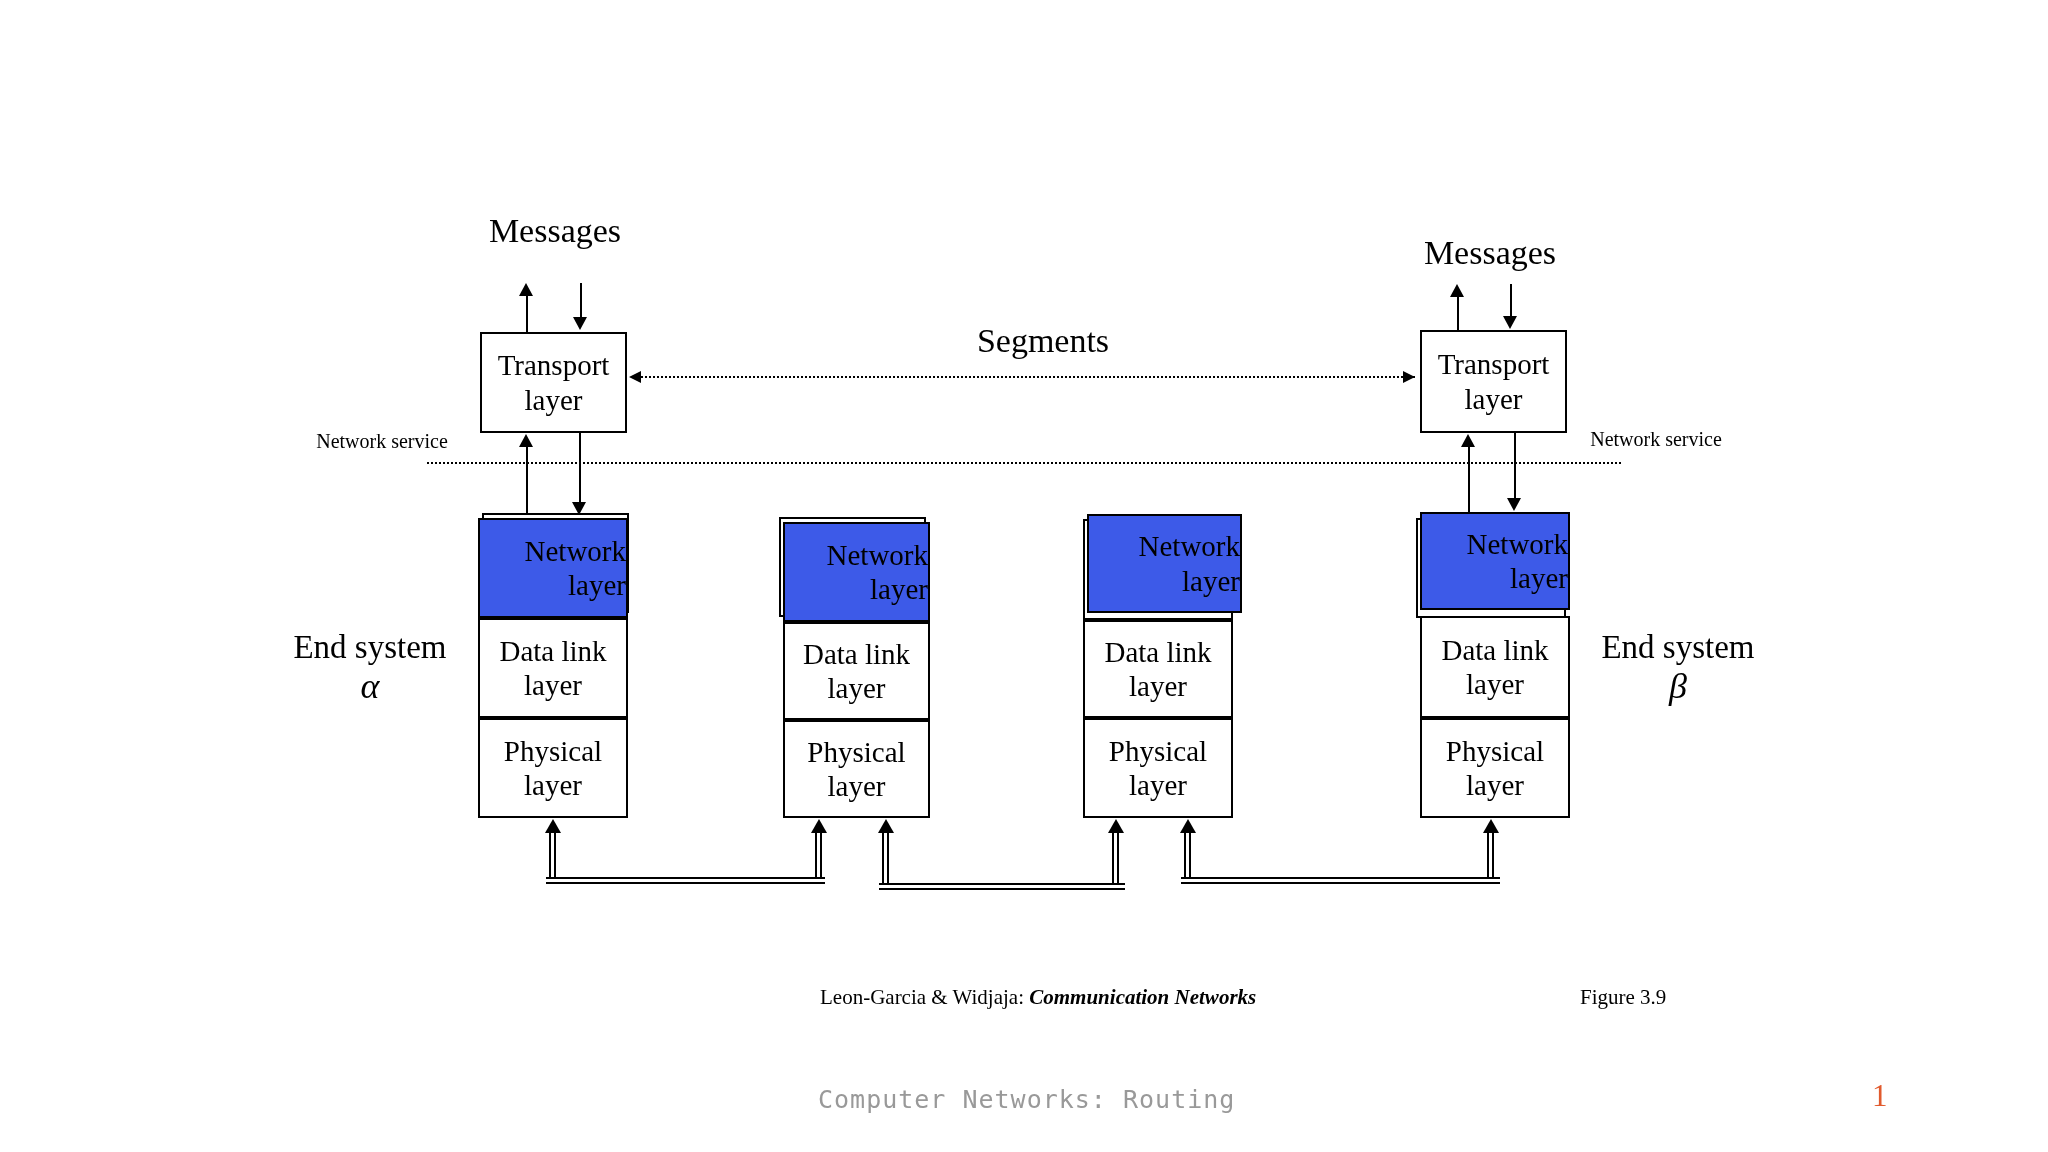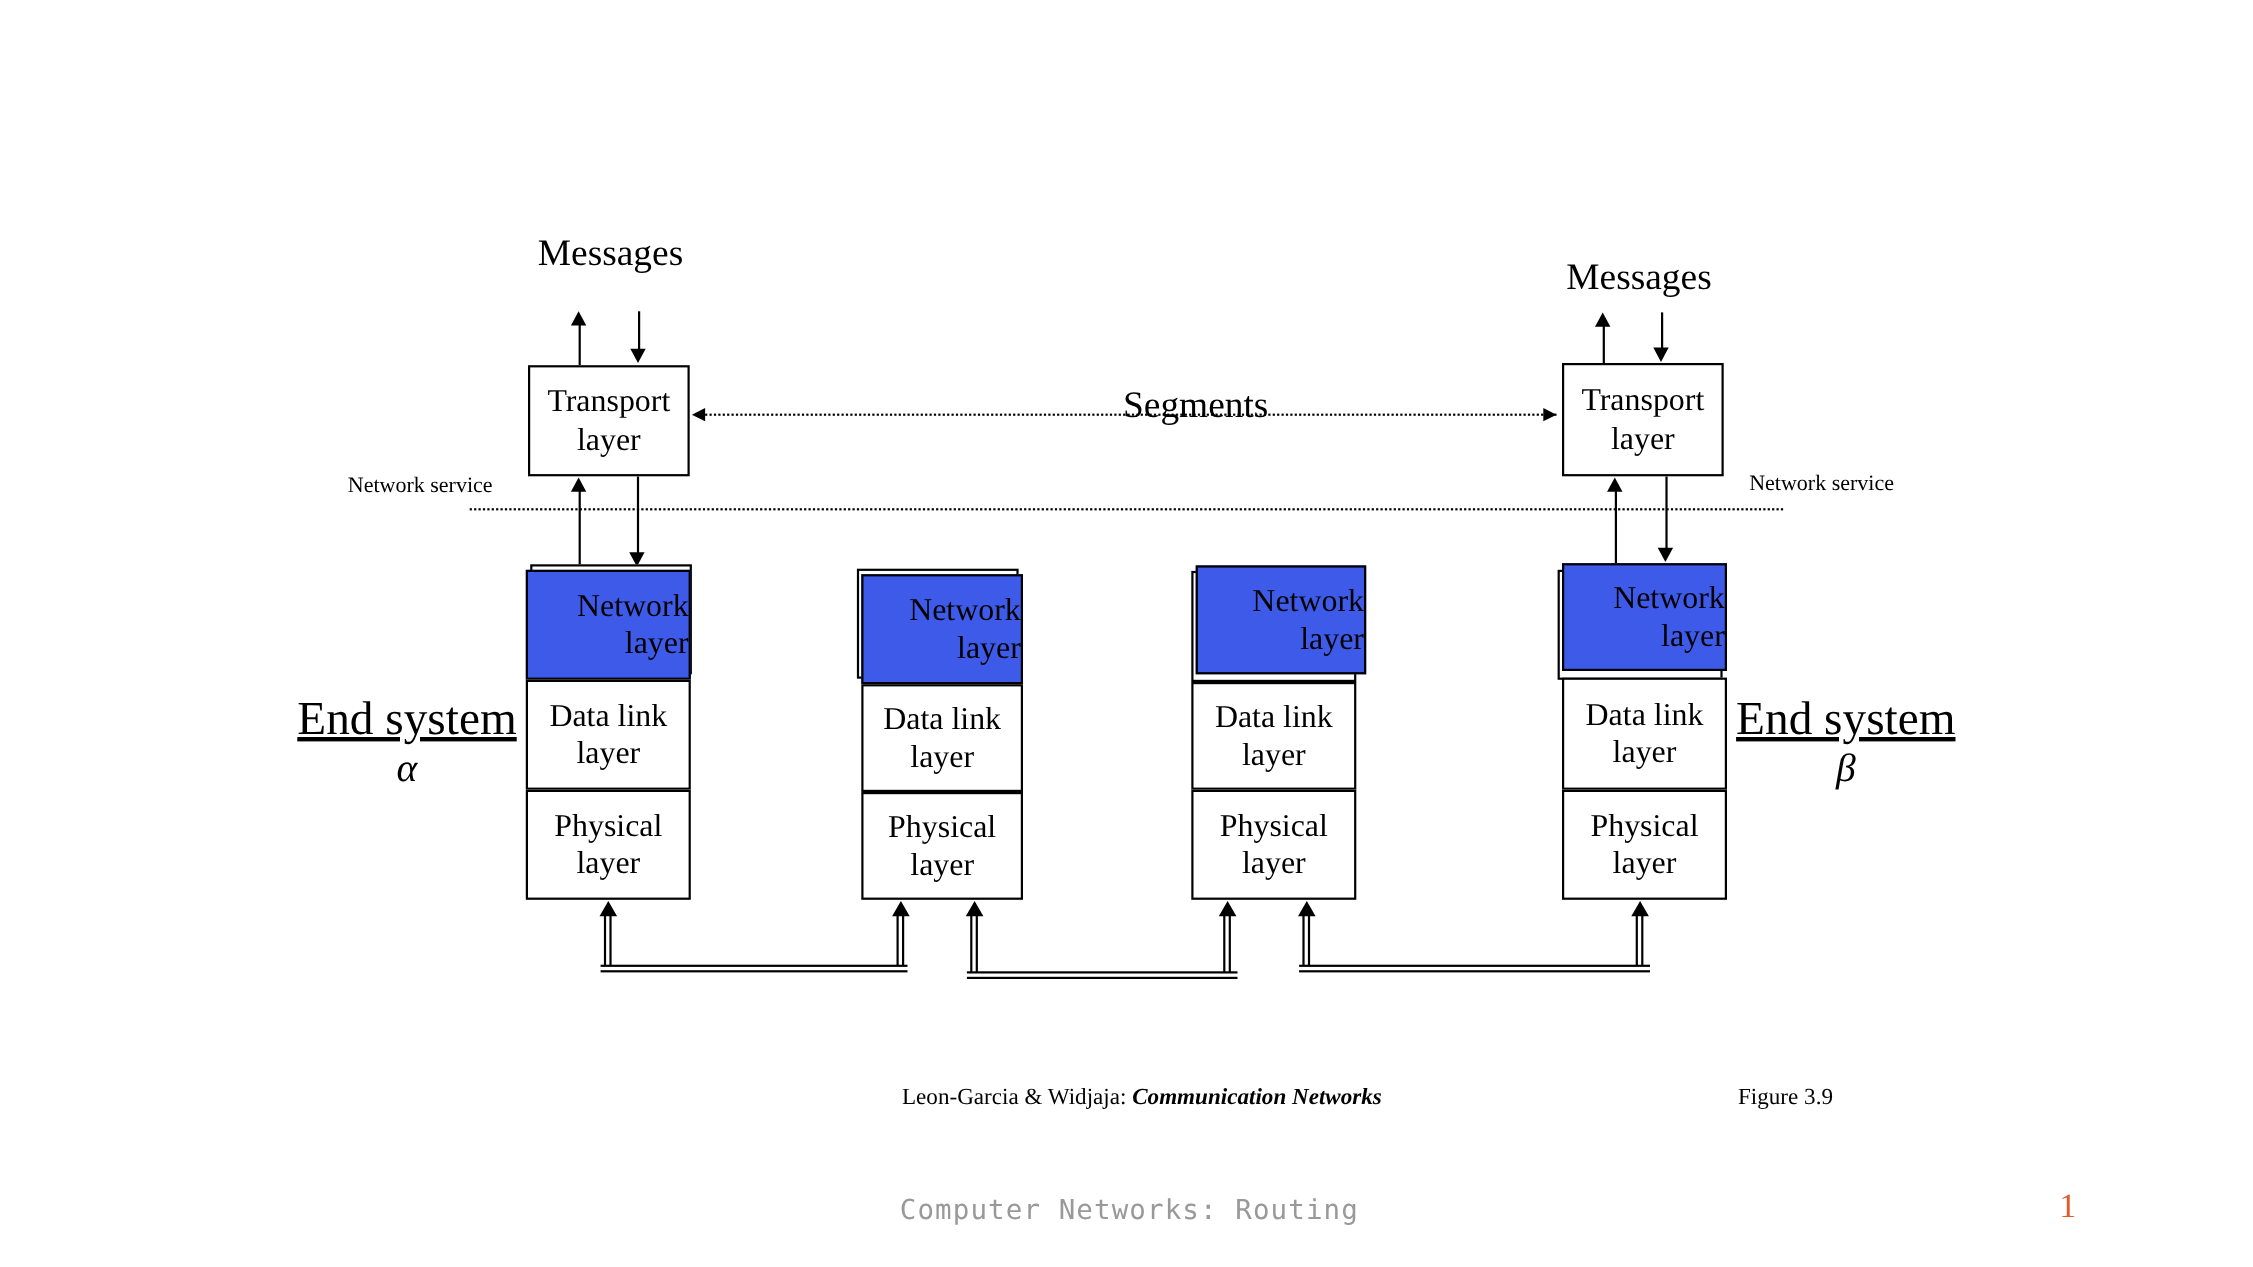--- a/index.html
+++ b/index.html
@@ -2,21 +2,21 @@
 <html><head>
 <meta charset="utf-8">
 <style>
   html,body{margin:0;padding:0;background:#fff;}
   #slide{position:relative;width:2048px;height:1152px;background:#ffffff;overflow:hidden;
          font-family:"Liberation Serif",serif;color:#000;}
   .abs{position:absolute;}
   .ctr{text-align:center;}
   .big-label{font-size:34px;}
   .mid-label{font-size:20px;line-height:1.12;}
-  .es-label{font-size:43px;line-height:1.2;text-decoration:underline;}
+  .es-label{font-size:33px;line-height:1.2;}
   .es-sym{font-size:36px;font-style:italic;line-height:1.05;}
   .layer-box{position:absolute;box-sizing:border-box;border:2px solid #000;background:#fff;
              display:flex;align-items:center;justify-content:center;text-align:center;
              font-size:29px;line-height:1.18;z-index:2;}
   .net{color:#000000;text-align:right;}
   .ghost{position:absolute;box-sizing:border-box;border:2px solid #000;background:#fff;z-index:1;}
   .shaft-v{position:absolute;width:2px;background:#000;}
   .head-up{position:absolute;width:0;height:0;border-left:7px solid transparent;
            border-right:7px solid transparent;border-bottom:13px solid #000;}
   .head-down{position:absolute;width:0;height:0;border-left:7px solid transparent;
@@ -35,21 +35,21 @@
   .course{font-family:"DejaVu Sans Mono","Liberation Mono",monospace;font-size:25px;letter-spacing:1px;text-align:right;}
   .pageno{font-size:31px;}
 </style>
 </head>
 <body>
 
 <div id="slide">
 
   <div class="abs ctr big-label" style="left:460px;top:212px;width:190px;">Messages</div>
   <div class="abs ctr big-label" style="left:1395px;top:234px;width:190px;">Messages</div>
-  <div class="abs ctr big-label" style="left:992px;top:322px;width:190px;margin-top:28px;">Segments</div>
+  <div class="abs ctr big-label" style="left:948px;top:322px;width:190px;">Segments</div>
 
   <div class="dot-h" style="left:633px;top:376px;width:782px;"></div>
   <div class="dhead-left" style="left:629px;top:371px;"></div>
   <div class="dhead-right" style="left:1403px;top:371px;"></div>
 
   <div class="dot-h" style="left:427px;top:462px;width:1194px;"></div>
   <div class="abs ctr mid-label" style="left:298px;top:430px;width:168px;">Network service</div>
   <div class="abs ctr mid-label" style="left:1572px;top:428px;width:168px;">Network service</div>
 
   <div class="abs ctr" style="left:268px;top:628px;width:204px;">

